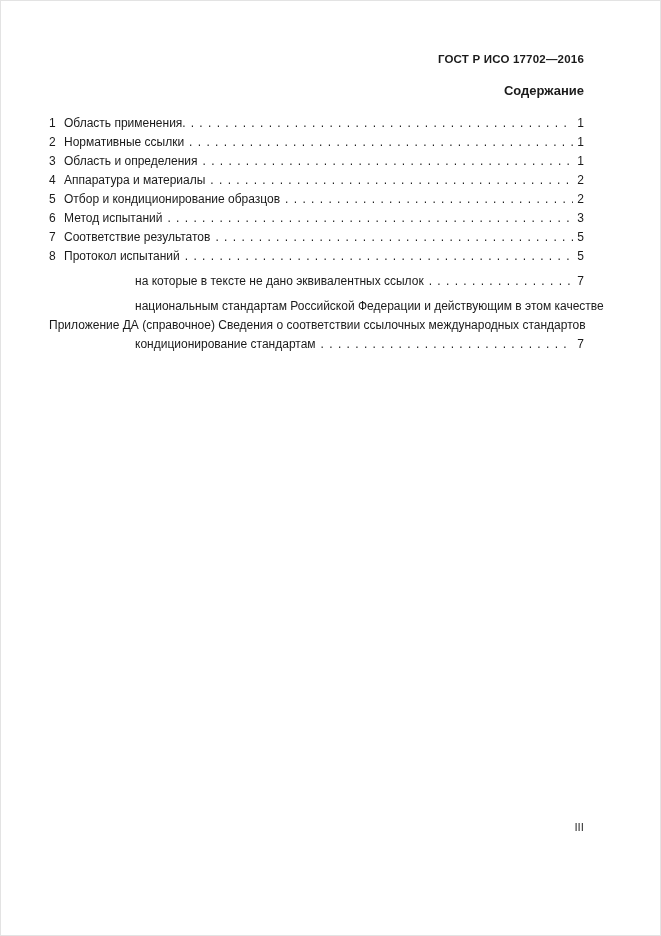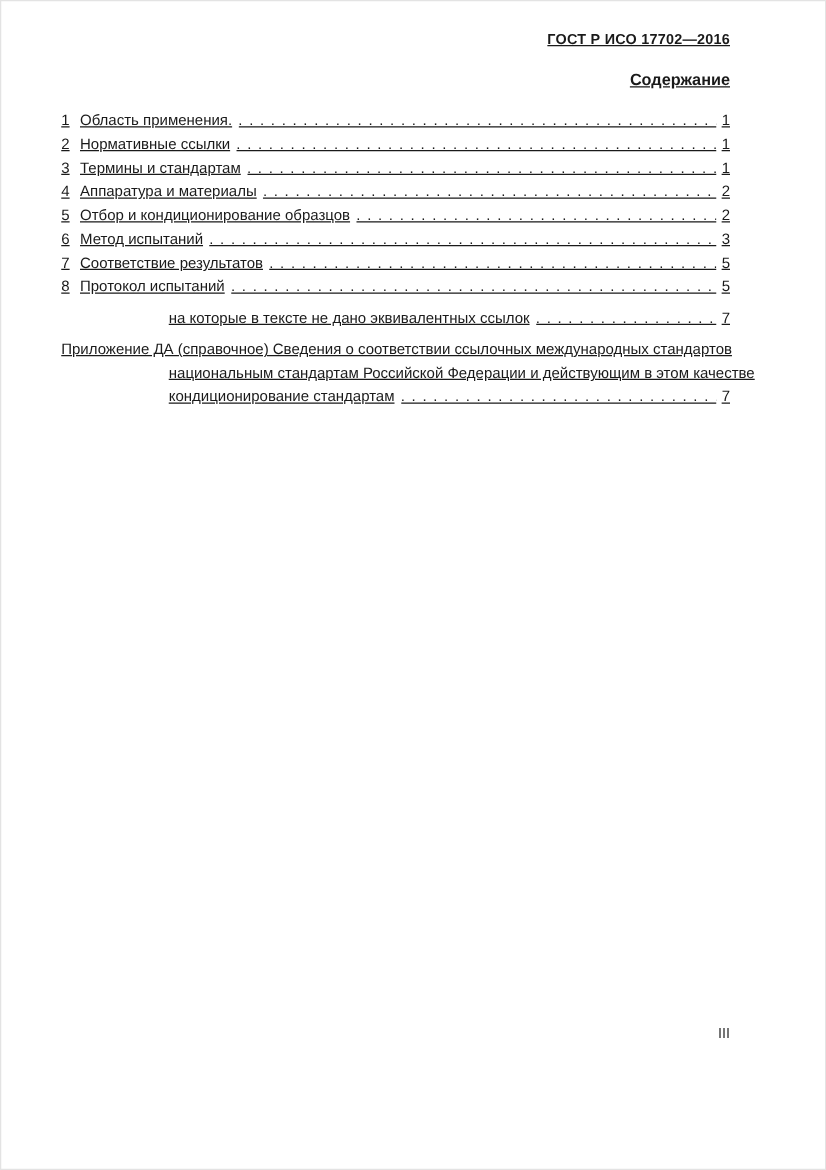--- a/index.html
+++ b/index.html
@@ -12,22 +12,21 @@
     position: relative;
     width: 661px;
     height: 936px;
     margin: 0 auto;
     background: #ffffff;
     border: 1px solid #e3e3e3;
     box-sizing: border-box;
     color: #1a1a1a;
   }
   .content {
-    padding: 25px 76px 0 48px;
-    text-decoration: underline;
+    padding: 52px 76px 0 48px;
   }
   .doc-header {
     text-align: right;
     font-size: 11.5px;
     font-weight: bold;
     letter-spacing: 0.2px;
   }
   .toc-title {
     text-align: right;
     font-size: 13px;
@@ -104,21 +103,21 @@
         <span class="toc-page">1</span>
       </div>
       <div class="toc-row">
         <span class="toc-num">2</span>
         <span class="toc-label">Нормативные ссылки</span>
         <span class="dots"></span>
         <span class="toc-page">1</span>
       </div>
       <div class="toc-row">
         <span class="toc-num">3</span>
-        <span class="toc-label">Термины и стандартам</span>
+        <span class="toc-label">Область и определения</span>
         <span class="dots"></span>
         <span class="toc-page">1</span>
       </div>
       <div class="toc-row">
         <span class="toc-num">4</span>
         <span class="toc-label">Аппаратура и материалы</span>
         <span class="dots"></span>
         <span class="toc-page">2</span>
       </div>
       <div class="toc-row">
@@ -148,22 +147,22 @@
 
       <div class="appendix">
         <div class="toc-row app-cont">
           <span class="toc-label">на которые в тексте не дано эквивалентных ссылок</span>
           <span class="dots"></span>
           <span class="toc-page">7</span>
         </div>
       </div>
 
       <div class="appendix">
+        <div class="app-line app-cont">национальным стандартам Российской Федерации и действующим в этом качестве</div>
         <div class="app-line">Приложение ДА (справочное)  Сведения о соответствии ссылочных международных стандартов</div>
-        <div class="app-line app-cont">национальным стандартам Российской Федерации и действующим в этом качестве</div>
         <div class="toc-row app-cont">
           <span class="toc-label">кондиционирование стандартам</span>
           <span class="dots"></span>
           <span class="toc-page">7</span>
         </div>
       </div>
     </div>
 
   </div>
 

